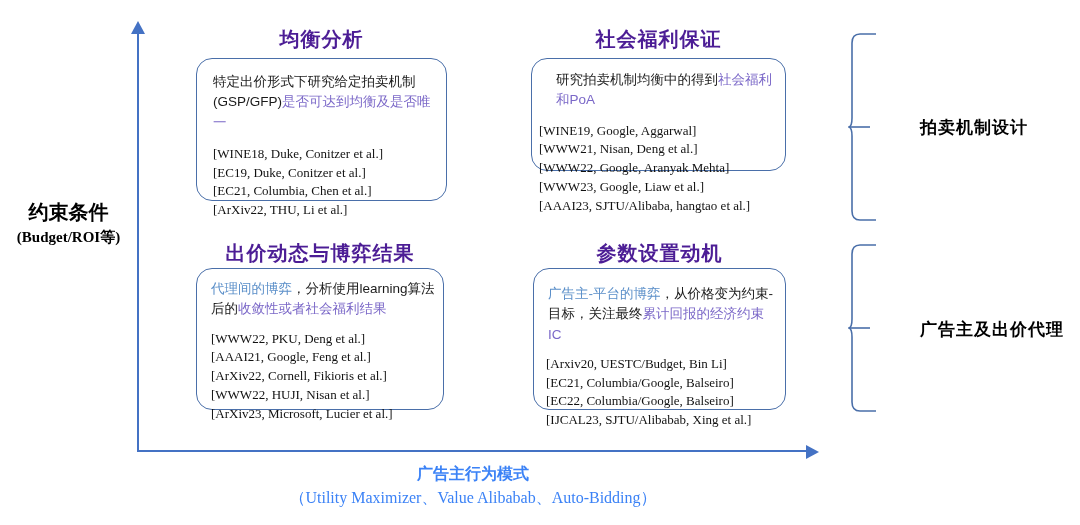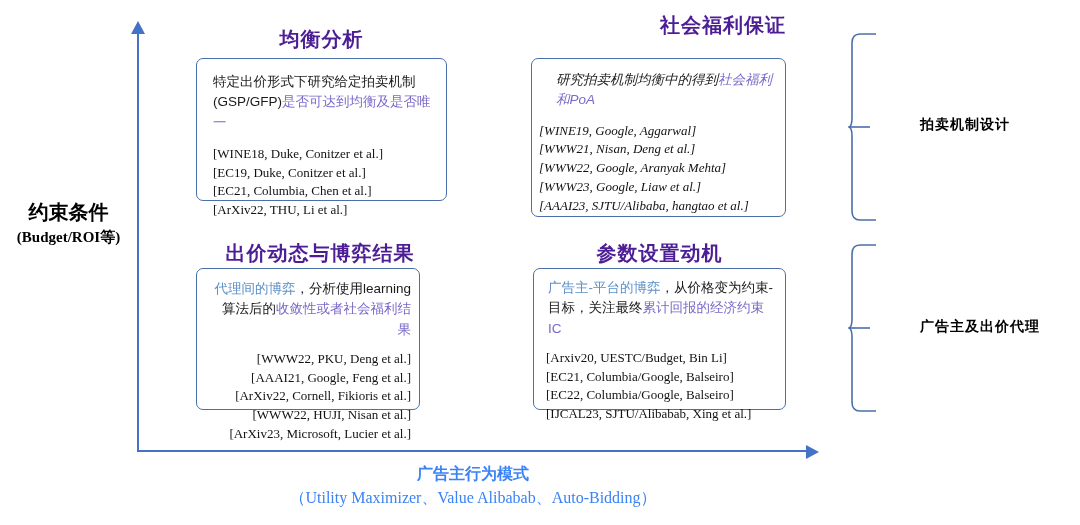--- a/index.html
+++ b/index.html
@@ -40,35 +40,35 @@
   .xlabel .l1{font-size:16px;font-weight:bold;font-family:"Liberation Sans","DejaVu Sans",sans-serif;}
   .xlabel .l2{font-size:16px;font-family:"Liberation Serif","DejaVu Serif",serif;}
 
   .qheading{
     position:absolute;text-align:center;font-weight:bold;font-size:20px;
     color:#4c1d95;font-family:"Liberation Sans","DejaVu Sans",sans-serif;
     letter-spacing:1px;white-space:nowrap;
   }
   .qbox{
     position:absolute;box-sizing:border-box;
-    border:1.6px solid #4A6FA9;border-radius:7px;background:#fff;
+    border:1.6px solid #4A6FA9;border-radius:16px;background:#fff;
   }
   .desc{
     font-size:13.5px;line-height:1.5;color:#1a1a1a;
     font-family:"Liberation Sans","DejaVu Sans",sans-serif;
   }
   .desc .pp{color:#7B68C8;}
   .desc .bb{color:#5B8FC9;}
   .refs{
     font-size:13px;line-height:1.45;color:#111;
     font-family:"Liberation Serif","DejaVu Serif",serif;white-space:nowrap;
   }
   .brace-wrap{position:absolute;}
   .brace-label{
-    position:absolute;font-size:14px;font-weight:bold;color:#000;
+    position:absolute;font-size:17px;font-weight:bold;color:#000;
     font-family:"Liberation Sans","DejaVu Sans",sans-serif;
     letter-spacing:1px;white-space:nowrap;
   }
 </style>
 </head>
 <body>
 
 <div class="axis-v"></div>
 <div class="axis-v-head"></div>
 <div class="axis-h"></div>
@@ -90,51 +90,51 @@
     <span class="plain">特定出价形式下研究给定拍卖机制(GSP/GFP)</span><span class="pp">是否可达到均衡及是否唯一</span>
   </div>
   <div class="refs" style="margin:12px 10px 0 16px;">
     <div>[WINE18, Duke, Conitzer et al.]</div>
     <div>[EC19, Duke, Conitzer et al.]</div>
     <div>[EC21, Columbia, Chen et al.]</div>
     <div>[ArXiv22, THU, Li et al.]</div>
   </div>
 </div>
 
-<div class="qheading" style="left:531px;top:12px;width:255px;text-align:right;">社会福利保证</div>
-<div class="qbox" style="left:531px;top:58px;width:255px;height:159px;font-style:italic;">
+<div class="qheading" style="left:531px;top:26px;width:255px;">社会福利保证</div>
+<div class="qbox" style="left:531px;top:58px;width:255px;height:113px;">
   <div class="desc" style="margin:11px 12px 0 24px;">
     <span class="plain">研究拍卖机制均衡中的得到</span><span class="pp">社会福利和PoA</span>
   </div>
   <div class="refs" style="margin:11px 8px 0 7px;">
     <div>[WINE19, Google, Aggarwal]</div>
     <div>[WWW21, Nisan, Deng et al.]</div>
     <div>[WWW22, Google, Aranyak Mehta]</div>
     <div>[WWW23, Google, Liaw et al.]</div>
     <div>[AAAI23, SJTU/Alibaba, hangtao et al.]</div>
   </div>
 </div>
 
 <div class="qheading" style="left:196px;top:240px;width:248px;">出价动态与博弈结果</div>
-<div class="qbox" style="left:196px;top:268px;width:224px;height:142px;text-align:right;">
+<div class="qbox" style="left:196px;top:268px;width:248px;height:142px;">
   <div class="desc" style="margin:10px 8px 0 14px;">
     <span class="bb">代理间的博弈</span><span class="plain">，分析使用learning算法后的</span><span class="pp">收敛性或者社会福利结果</span>
   </div>
   <div class="refs" style="margin:10px 8px 0 14px;">
     <div>[WWW22, PKU, Deng et al.]</div>
     <div>[AAAI21, Google, Feng et al.]</div>
     <div>[ArXiv22, Cornell, Fikioris et al.]</div>
     <div>[WWW22, HUJI, Nisan et al.]</div>
     <div>[ArXiv23, Microsoft, Lucier et al.]</div>
   </div>
 </div>
 
 <div class="qheading" style="left:533px;top:240px;width:253px;">参数设置动机</div>
 <div class="qbox" style="left:533px;top:268px;width:253px;height:142px;">
-  <div class="desc" style="margin:9px 8px 0 14px;">
+  <div class="desc" style="margin:15px 8px 0 14px;">
     <span class="bb">广告主-平台的博弈</span><span class="plain">，从价格变为约束-目标，关注最终</span><span class="pp">累计回报的经济约束IC</span>
   </div>
   <div class="refs" style="margin:10px 6px 0 12px;">
     <div>[Arxiv20, UESTC/Budget, Bin Li]</div>
     <div>[EC21, Columbia/Google, Balseiro]</div>
     <div> [EC22, Columbia/Google, Balseiro]</div>
     <div>[IJCAL23, SJTU/Alibabab, Xing et al.]</div>
   </div>
 </div>
 

